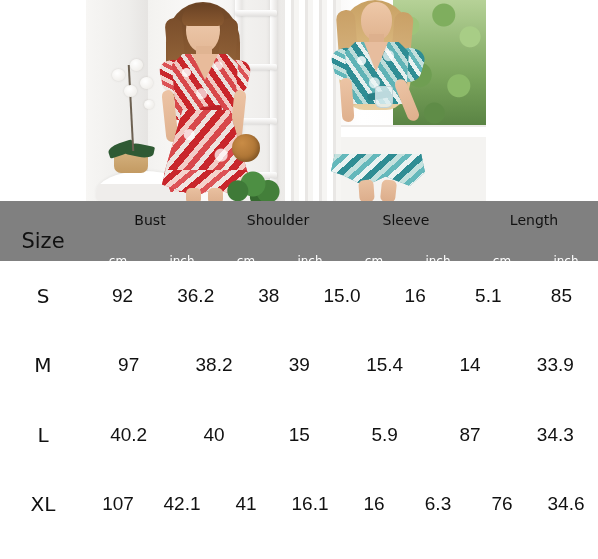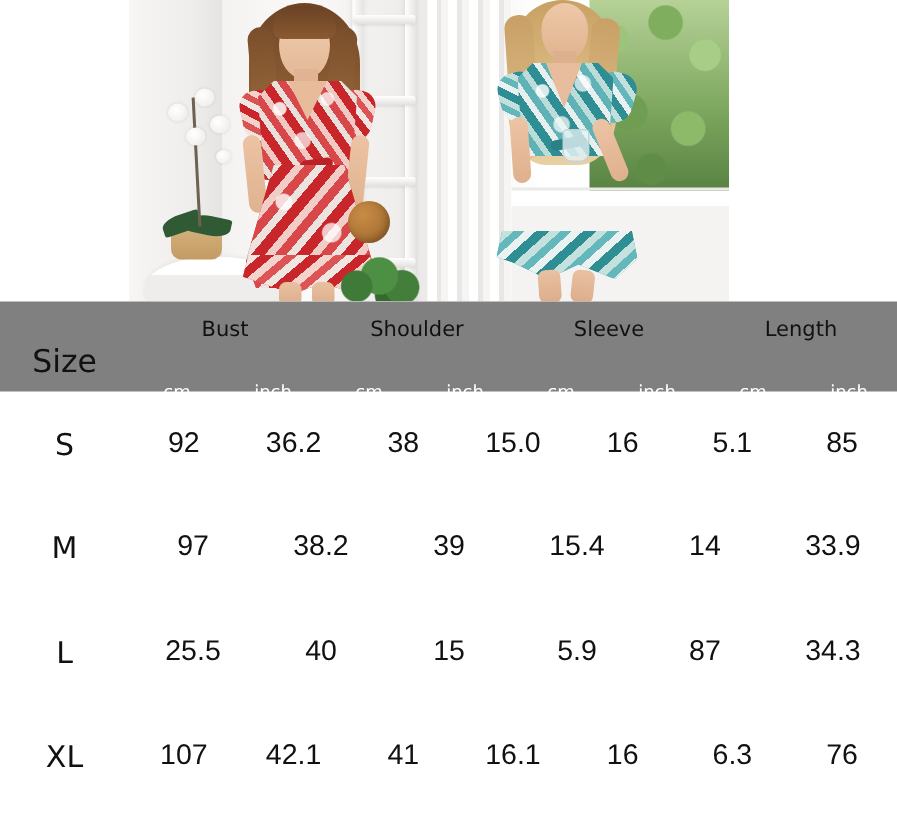--- a/index.html
+++ b/index.html
@@ -599,38 +599,39 @@
           <div class="cell">39</div>
           <div class="cell">15.4</div>
           <div class="cell">14</div>
           <div class="cell">33.9</div>
         </div>
       </div>
 
       <div class="trow">
         <div class="cell-size">L</div>
         <div class="cell-grid">
-          <div class="cell">25.5</div>
+          <div class="cell">40.2</div>
           <div class="cell">40</div>
           <div class="cell">15</div>
           <div class="cell">5.9</div>
           <div class="cell">87</div>
           <div class="cell">34.3</div>
         </div>
       </div>
 
       <div class="trow">
         <div class="cell-size">XL</div>
         <div class="cell-grid">
           <div class="cell">107</div>
           <div class="cell">42.1</div>
           <div class="cell">41</div>
           <div class="cell">16.1</div>
           <div class="cell">16</div>
           <div class="cell">6.3</div>
           <div class="cell">76</div>
+          <div class="cell">34.6</div>
         </div>
       </div>
 
     </div>
   </div>
 
 </div>
 
 </body></html>

